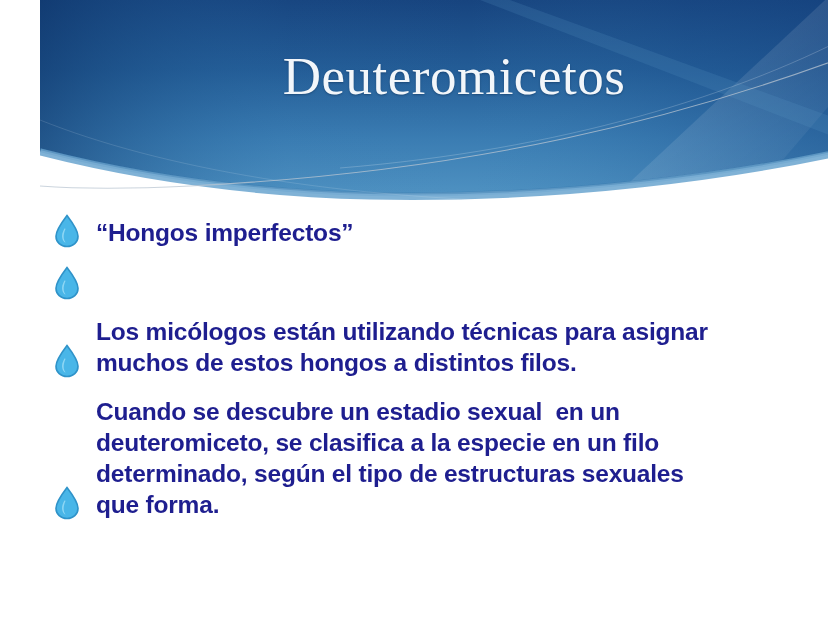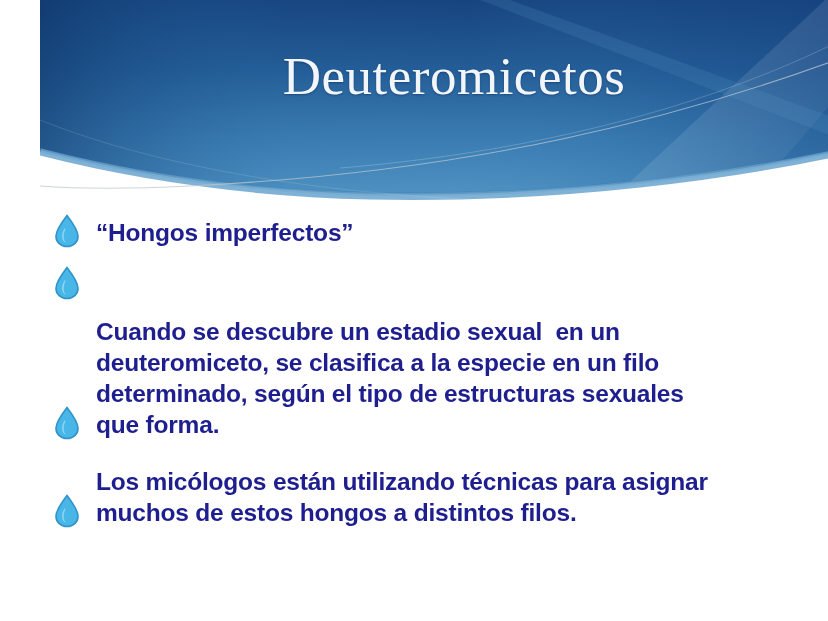--- a/index.html
+++ b/index.html
@@ -154,34 +154,34 @@
 
     <div class="bullet-row tight">
       <span class="drop-icon">
         <svg width="30" height="34" viewBox="0 0 30 34" xmlns="http://www.w3.org/2000/svg">
           <path d="M15 1.5 C15 1.5 4 16 4 22.2 C4 28.2 8.9 32.5 15 32.5 C21.1 32.5 26 28.2 26 22.2 C26 16 15 1.5 15 1.5 Z" fill="#49b6e8" stroke="#2f93c9" stroke-width="1.6"></path>
           <path d="M12.4 14.5 C10.4 18.2 9.6 21.2 10.3 24.2 C10.9 26.7 12.3 28.2 13.6 28.6 C11.6 26.1 11.2 22.6 12.0 19.6 C12.4 18.0 12.9 16.3 13.6 14.8 Z" fill="#9adcf6" opacity="0.85"></path>
         </svg>
       </span>
     </div>
 
+    <div class="bullet-row">
+      <span class="drop-icon">
+        <svg width="30" height="34" viewBox="0 0 30 34" xmlns="http://www.w3.org/2000/svg">
+          <path d="M15 1.5 C15 1.5 4 16 4 22.2 C4 28.2 8.9 32.5 15 32.5 C21.1 32.5 26 28.2 26 22.2 C26 16 15 1.5 15 1.5 Z" fill="#49b6e8" stroke="#2f93c9" stroke-width="1.6"></path>
+          <path d="M12.4 14.5 C10.4 18.2 9.6 21.2 10.3 24.2 C10.9 26.7 12.3 28.2 13.6 28.6 C11.6 26.1 11.2 22.6 12.0 19.6 C12.4 18.0 12.9 16.3 13.6 14.8 Z" fill="#9adcf6" opacity="0.85"></path>
+        </svg>
+      </span>
+      <span class="bullet-text w-mid">Los micólogos están utilizando técnicas para asignar muchos de estos hongos a distintos filos.</span>
+    </div>
+
     <div class="bullet-row gap-big">
       <span class="drop-icon">
         <svg width="30" height="34" viewBox="0 0 30 34" xmlns="http://www.w3.org/2000/svg">
           <path d="M15 1.5 C15 1.5 4 16 4 22.2 C4 28.2 8.9 32.5 15 32.5 C21.1 32.5 26 28.2 26 22.2 C26 16 15 1.5 15 1.5 Z" fill="#49b6e8" stroke="#2f93c9" stroke-width="1.6"></path>
           <path d="M12.4 14.5 C10.4 18.2 9.6 21.2 10.3 24.2 C10.9 26.7 12.3 28.2 13.6 28.6 C11.6 26.1 11.2 22.6 12.0 19.6 C12.4 18.0 12.9 16.3 13.6 14.8 Z" fill="#9adcf6" opacity="0.85"></path>
         </svg>
       </span>
       <span class="bullet-text w-mid">Cuando se descubre un estadio sexual  en un deuteromiceto, se clasifica a la especie en un filo determinado, según el tipo de estructuras sexuales que forma.</span>
     </div>
 
-    <div class="bullet-row">
-      <span class="drop-icon">
-        <svg width="30" height="34" viewBox="0 0 30 34" xmlns="http://www.w3.org/2000/svg">
-          <path d="M15 1.5 C15 1.5 4 16 4 22.2 C4 28.2 8.9 32.5 15 32.5 C21.1 32.5 26 28.2 26 22.2 C26 16 15 1.5 15 1.5 Z" fill="#49b6e8" stroke="#2f93c9" stroke-width="1.6"></path>
-          <path d="M12.4 14.5 C10.4 18.2 9.6 21.2 10.3 24.2 C10.9 26.7 12.3 28.2 13.6 28.6 C11.6 26.1 11.2 22.6 12.0 19.6 C12.4 18.0 12.9 16.3 13.6 14.8 Z" fill="#9adcf6" opacity="0.85"></path>
-        </svg>
-      </span>
-      <span class="bullet-text w-mid">Los micólogos están utilizando técnicas para asignar muchos de estos hongos a distintos filos.</span>
-    </div>
-
   </div>
 </div>
 
 </body></html>

